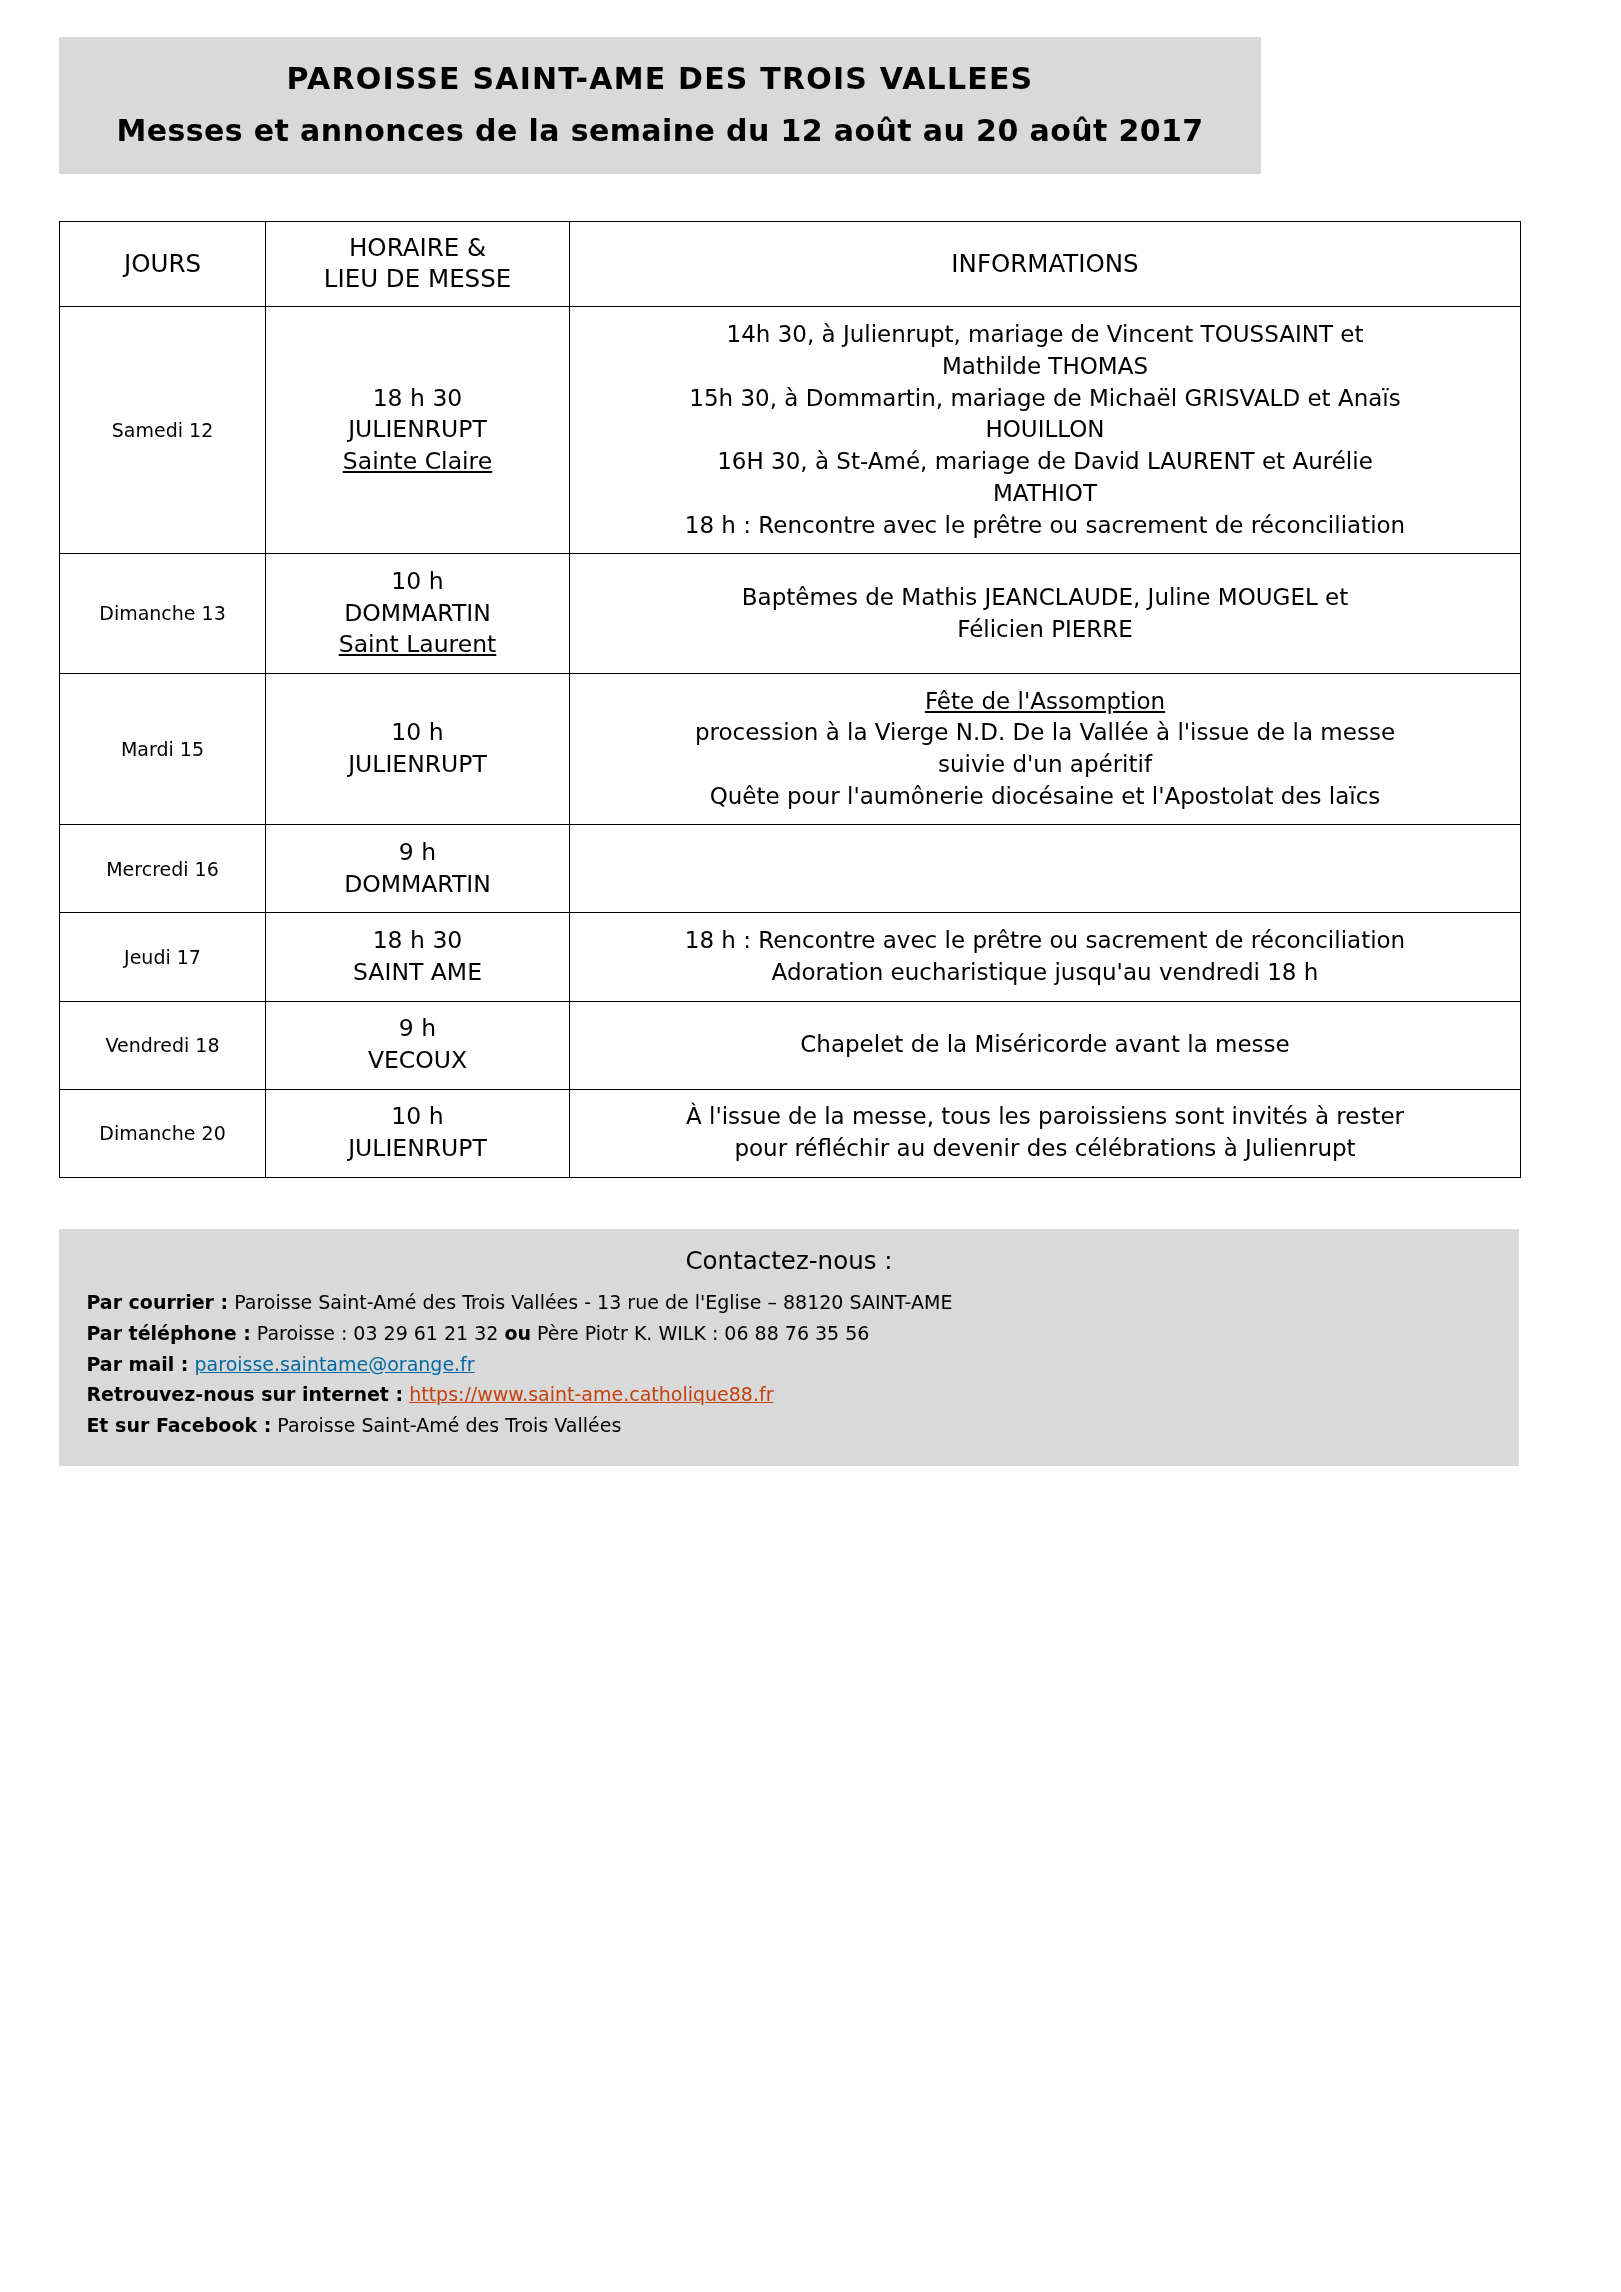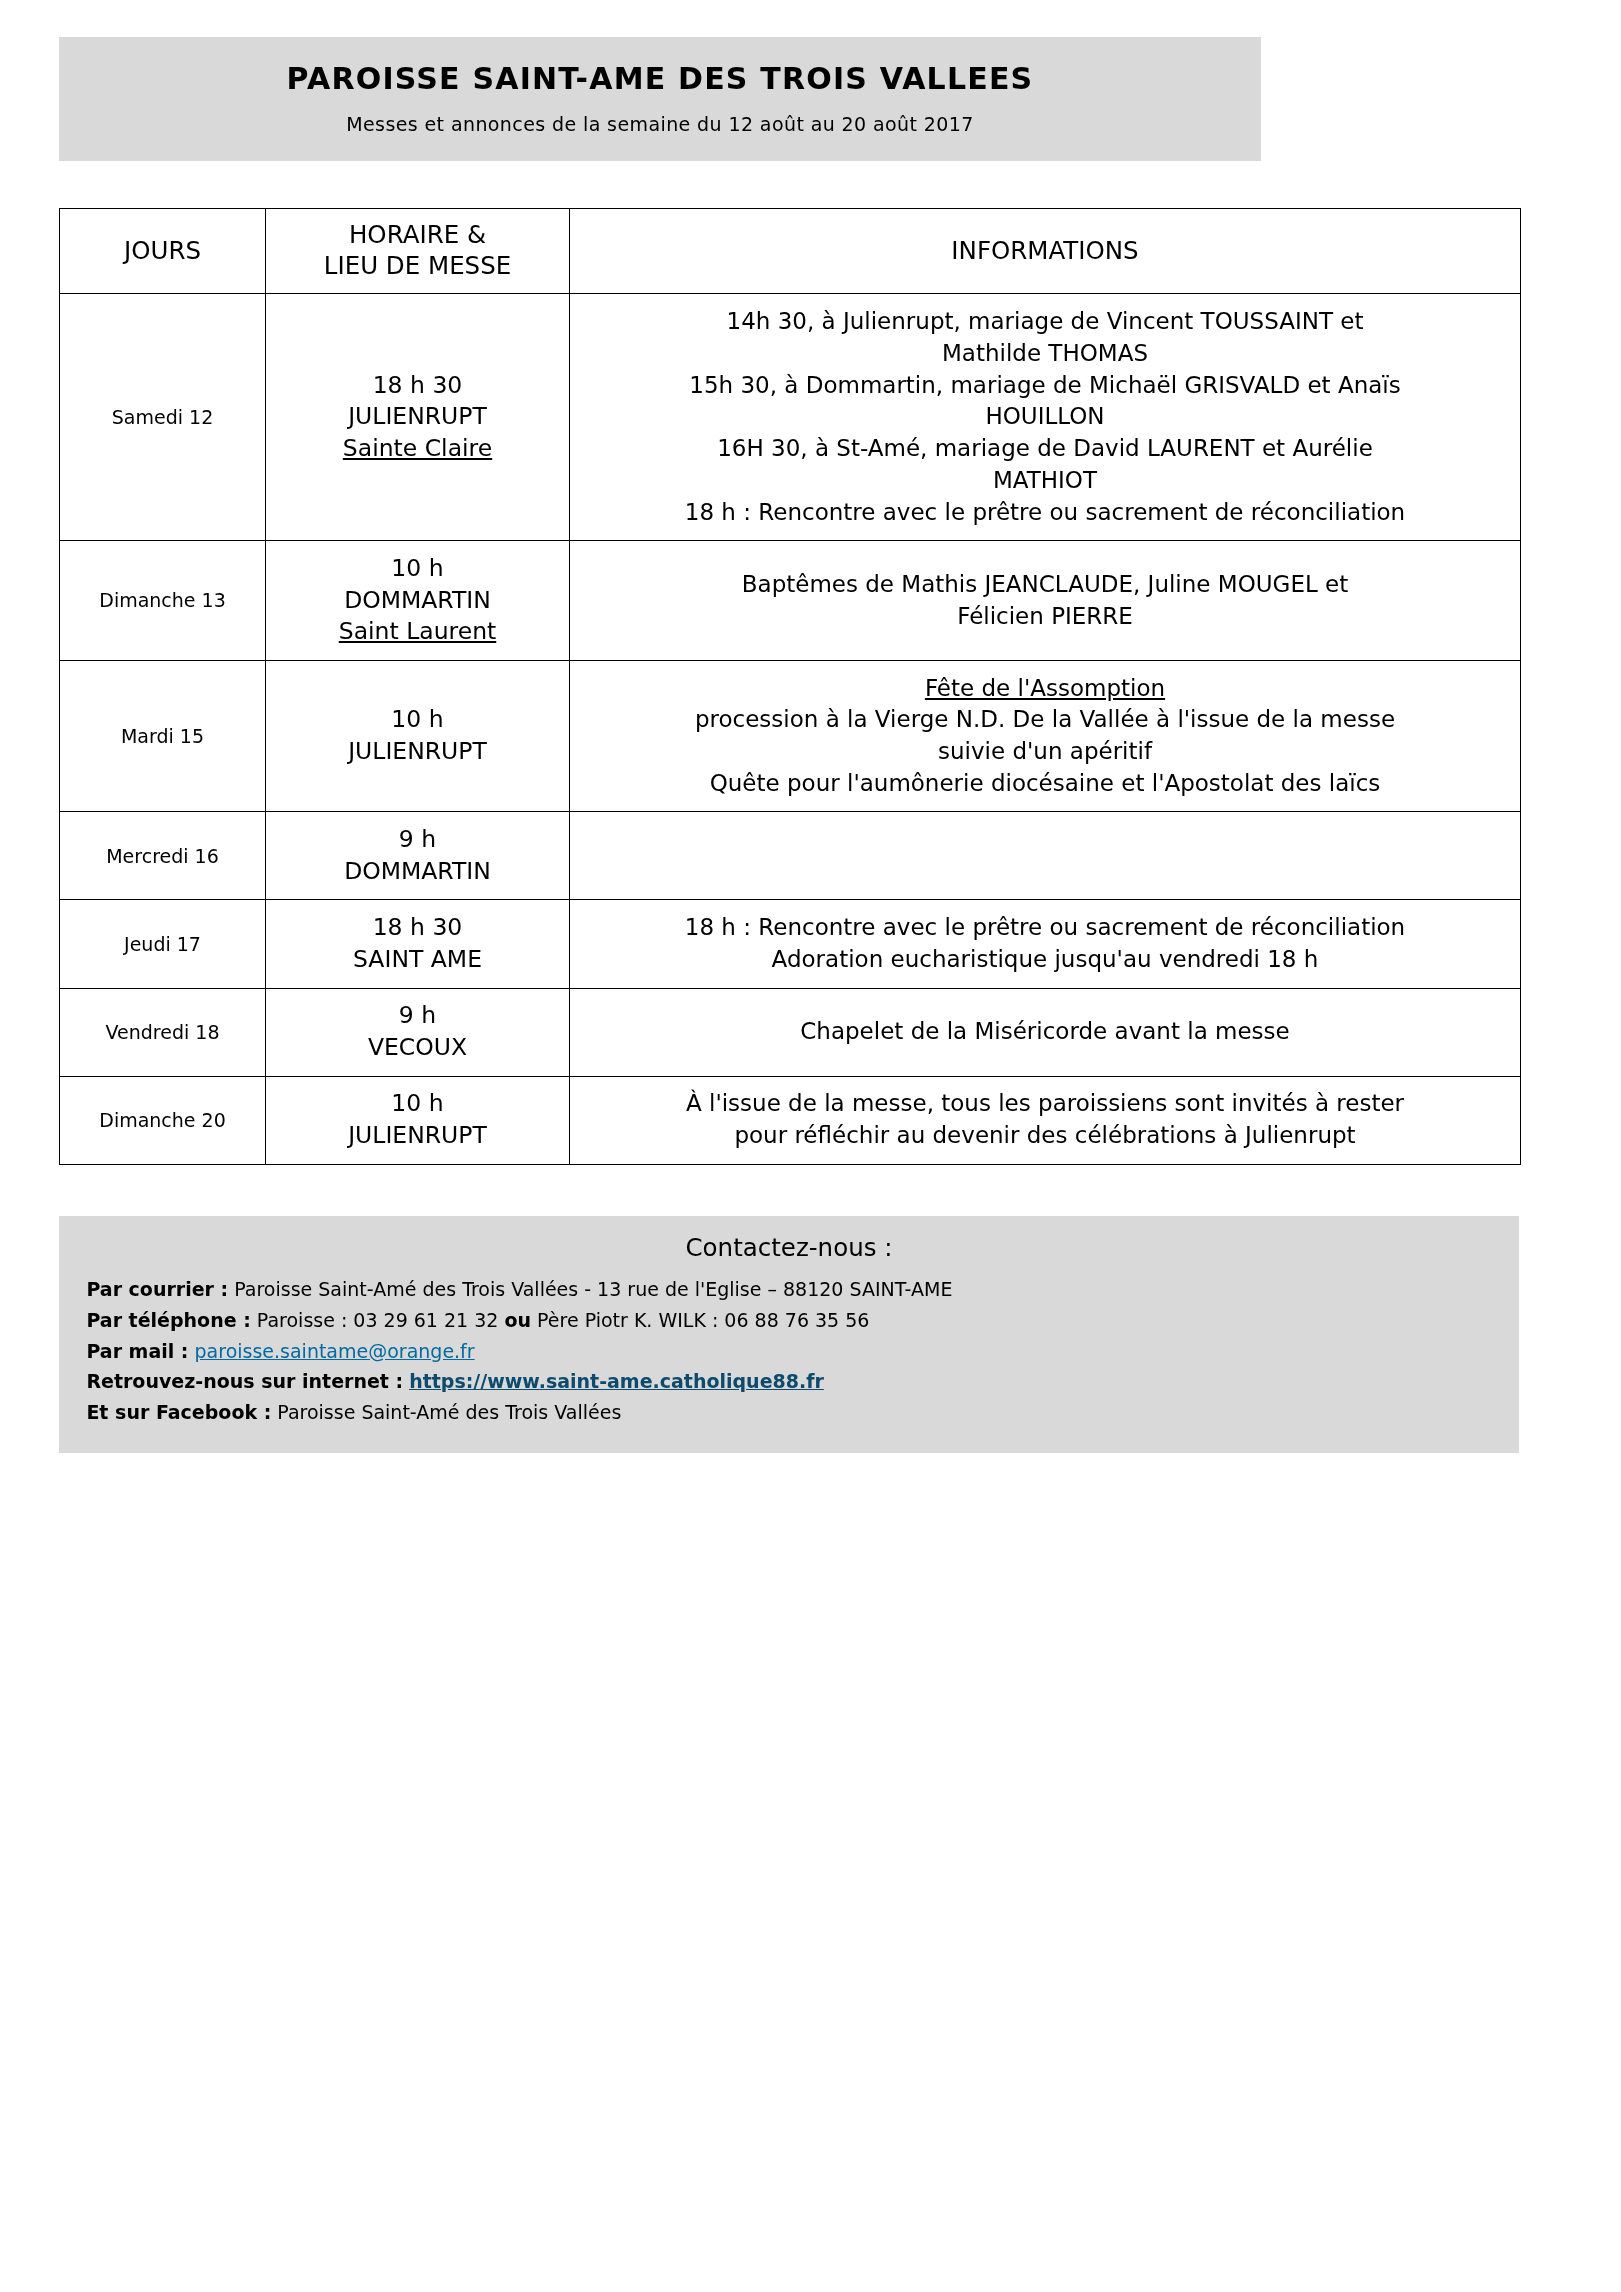--- a/index.html
+++ b/index.html
@@ -31,22 +31,22 @@
   .header-title {
     font-family: "DejaVu Sans", sans-serif;
     font-weight: bold;
     font-size: 30px;
     letter-spacing: 1.2px;
     margin-bottom: 17.6px;
     white-space: pre;
   }
   .header-sub {
     font-family: "DejaVu Sans", sans-serif;
-    font-weight: normal;
-    font-size: 19px;
+    font-weight: bold;
+    font-size: 30px;
     letter-spacing: 0.4px;
   }
 
   
   table.schedule {
     width: 1460px;
     margin: 47px auto 0 auto;
     border-collapse: collapse;
     table-layout: fixed;
   }
@@ -98,23 +98,22 @@
     font-size: 24.5px;
     margin-bottom: 11.8px;
   }
   .footer-line {
     font-size: 19px;
     line-height: 1.62;
     white-space: normal;
   }
   .footer-line b { font-weight: bold; }
   .link {
-    color: #0c4a6e;
+    color: #c2410c;
     text-decoration: underline;
-    font-weight: bold;
   }
   .mailto {
     color: #0369a1;
     text-decoration: underline;
   }
 </style>
 </head>
 <body>
 
 <div class="page">

